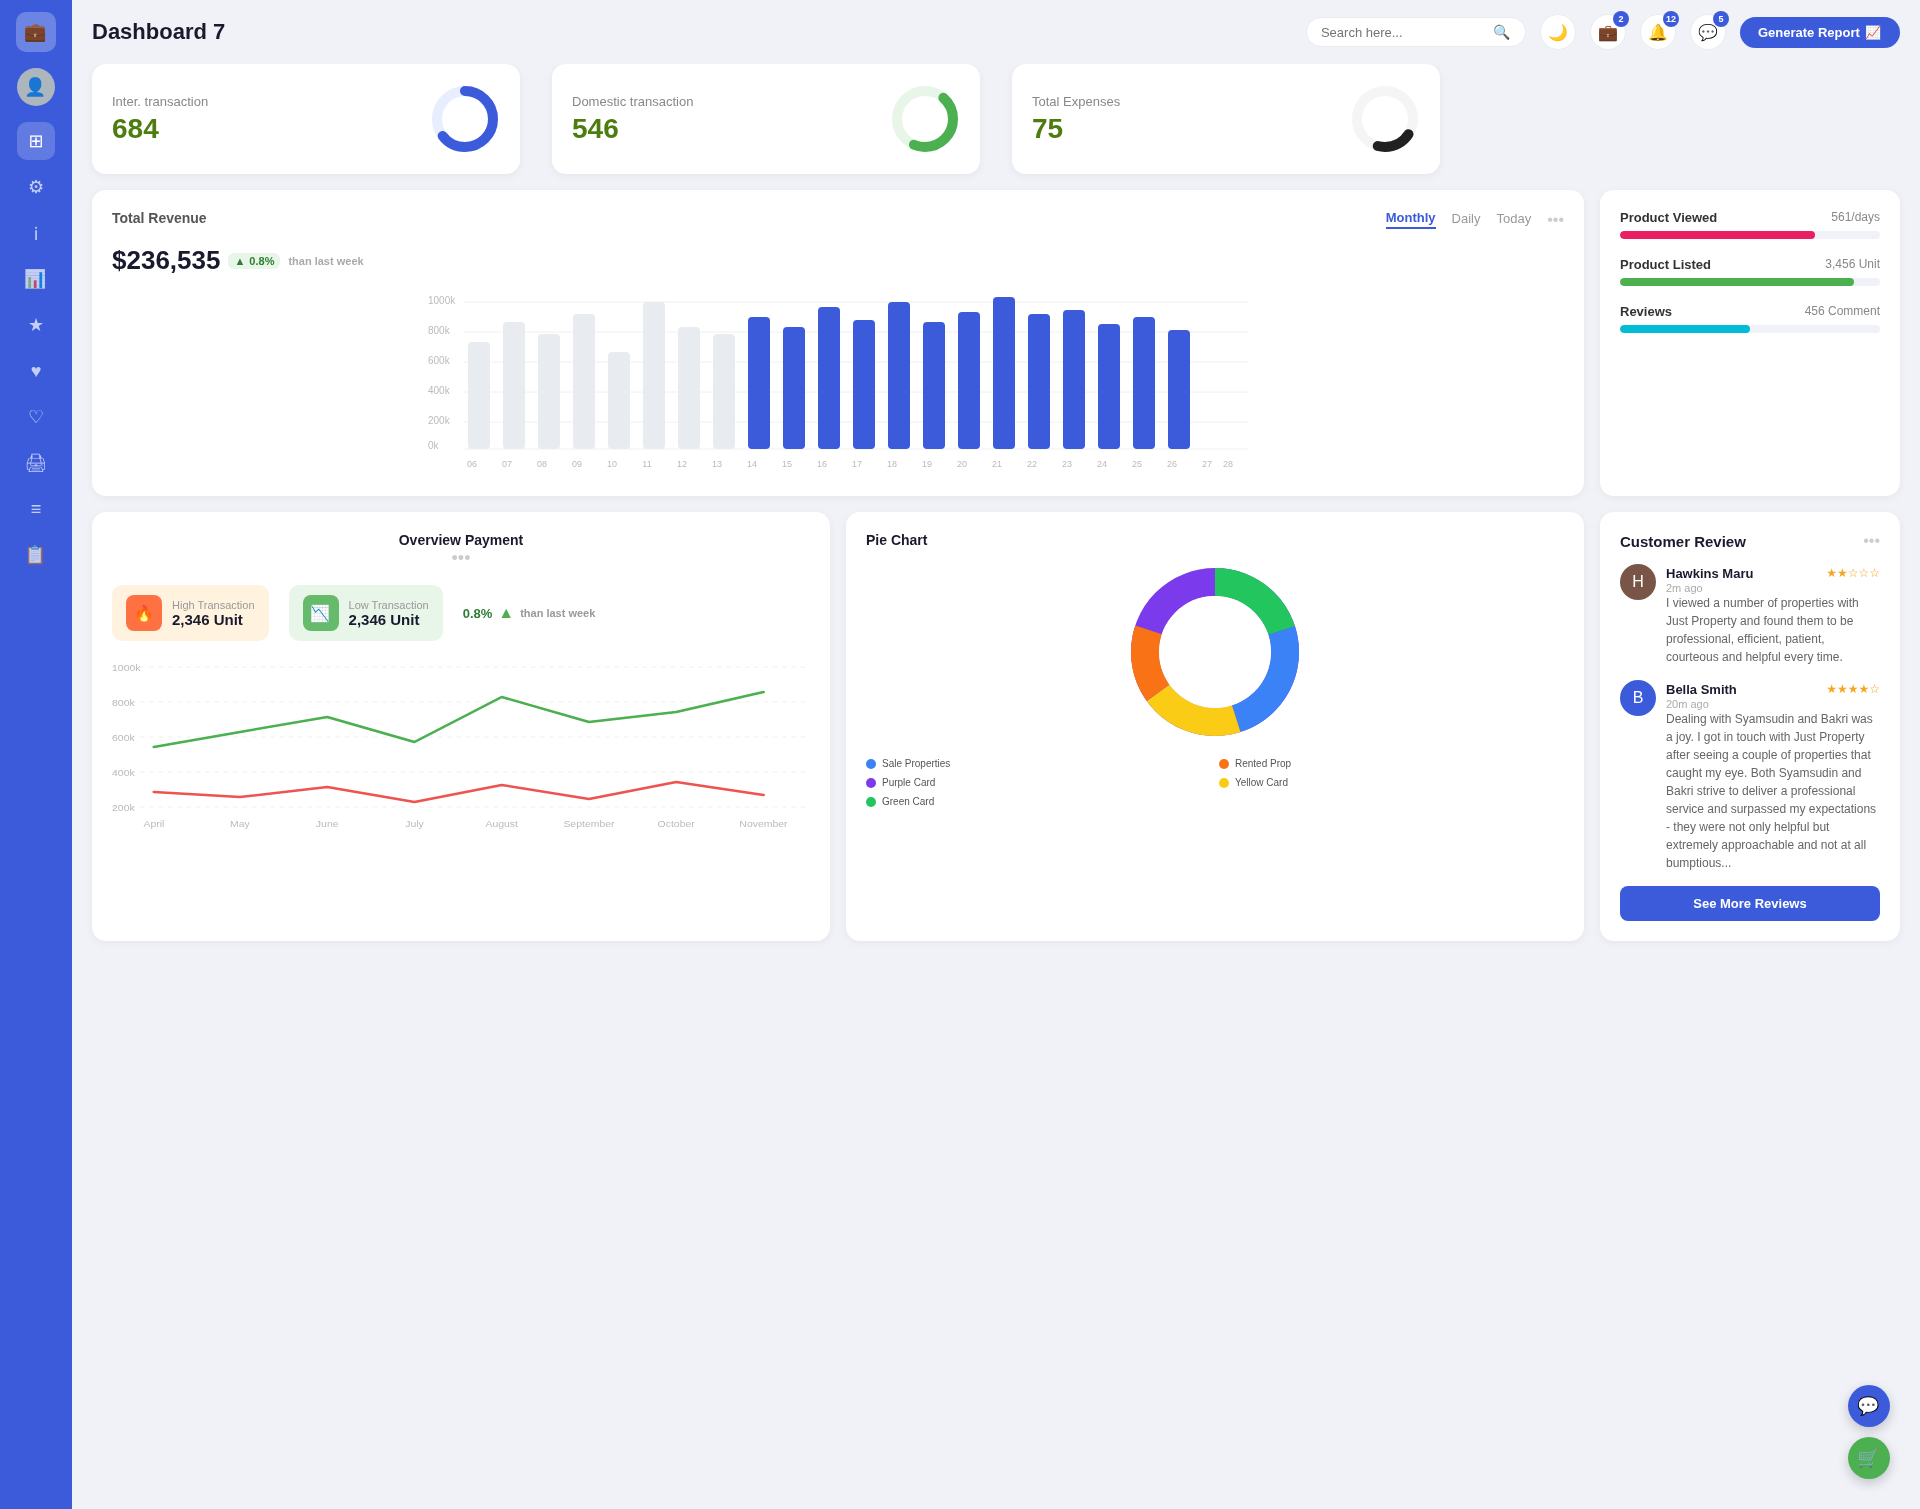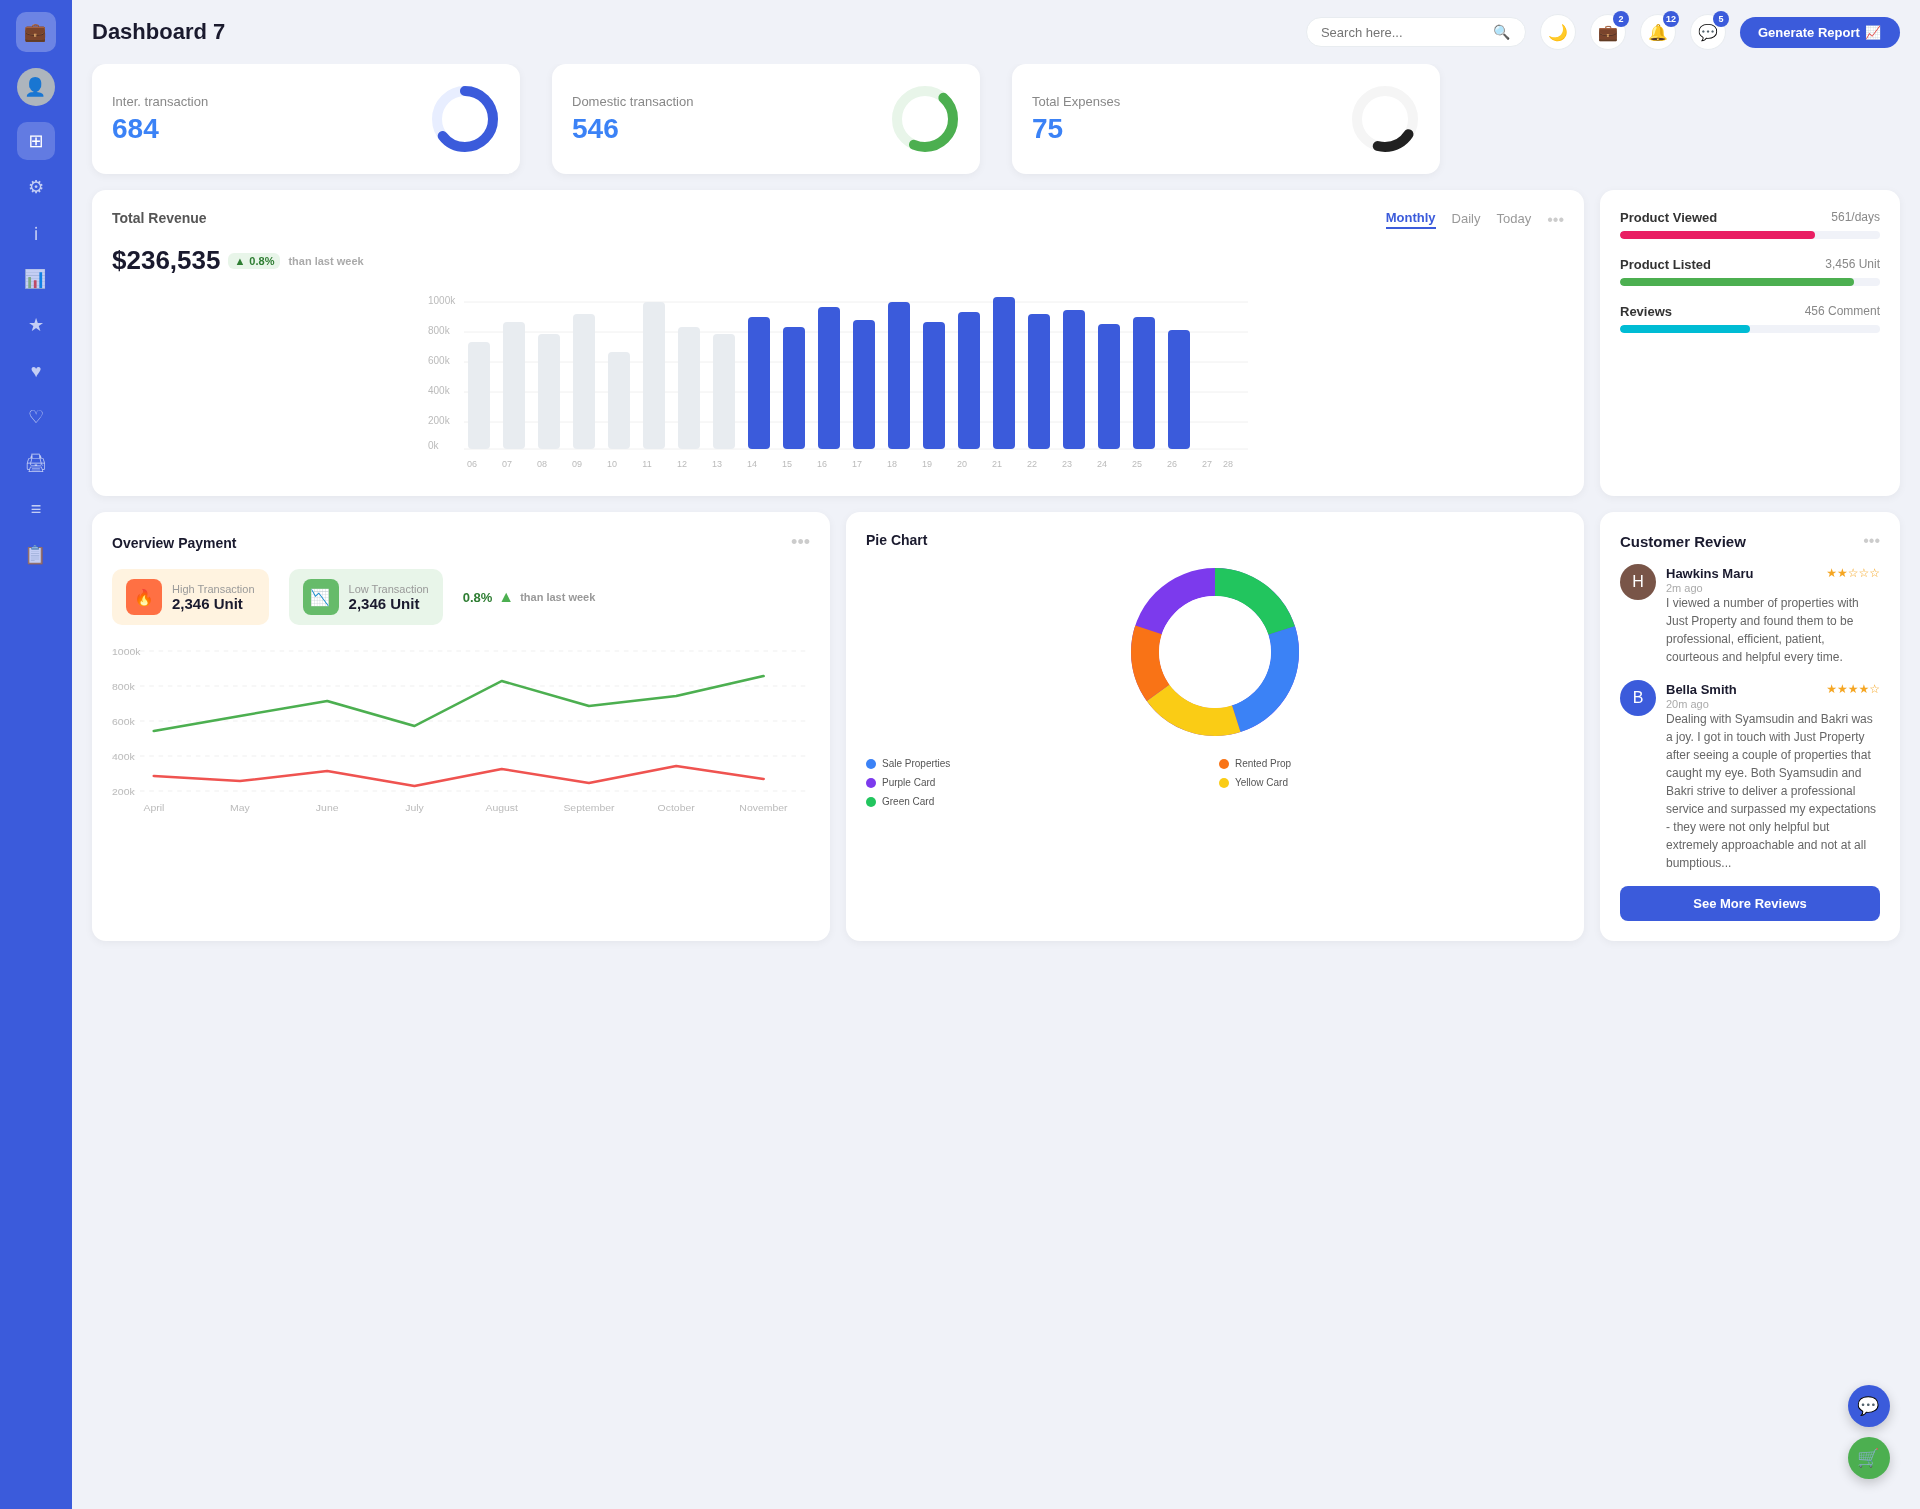--- a/index.html
+++ b/index.html
@@ -136,21 +136,21 @@
       background: white;
       border-radius: 14px;
       padding: 20px;
       display: flex;
       align-items: center;
       justify-content: space-between;
       box-shadow: 0 2px 8px rgba(0,0,0,0.05);
     }
     .stat-card-info { display: flex; flex-direction: column; gap: 4px; }
     .stat-card-label { font-size: 13px; color: #888; }
-    .stat-card-value { font-size: 28px; font-weight: 700; color: #3b82f6; }
+    .stat-card-value { font-size: 28px; font-weight: 700; color: #4d7c0f; }
     .donut-container { width: 70px; height: 70px; }
 
     
     .content-row {
       display: grid;
       grid-template-columns: 1fr 300px;
       gap: 16px;
       margin-bottom: 16px;
     }
 
@@ -234,20 +234,21 @@
     .payment-card {
       background: white;
       border-radius: 14px;
       padding: 20px;
       box-shadow: 0 2px 8px rgba(0,0,0,0.05);
       grid-column: span 1;
     }
     .payment-header {
       display: flex; justify-content: space-between; align-items: center;
       margin-bottom: 16px;
+      flex-direction: column;
     }
     .payment-title { font-size: 14px; font-weight: 700; color: #1a1a2e; }
     .payment-stats {
       display: flex; gap: 20px;
       margin-bottom: 16px;
     }
     .pay-stat-box {
       display: flex; align-items: center; gap: 10px;
       padding: 10px 14px;
       border-radius: 10px;

